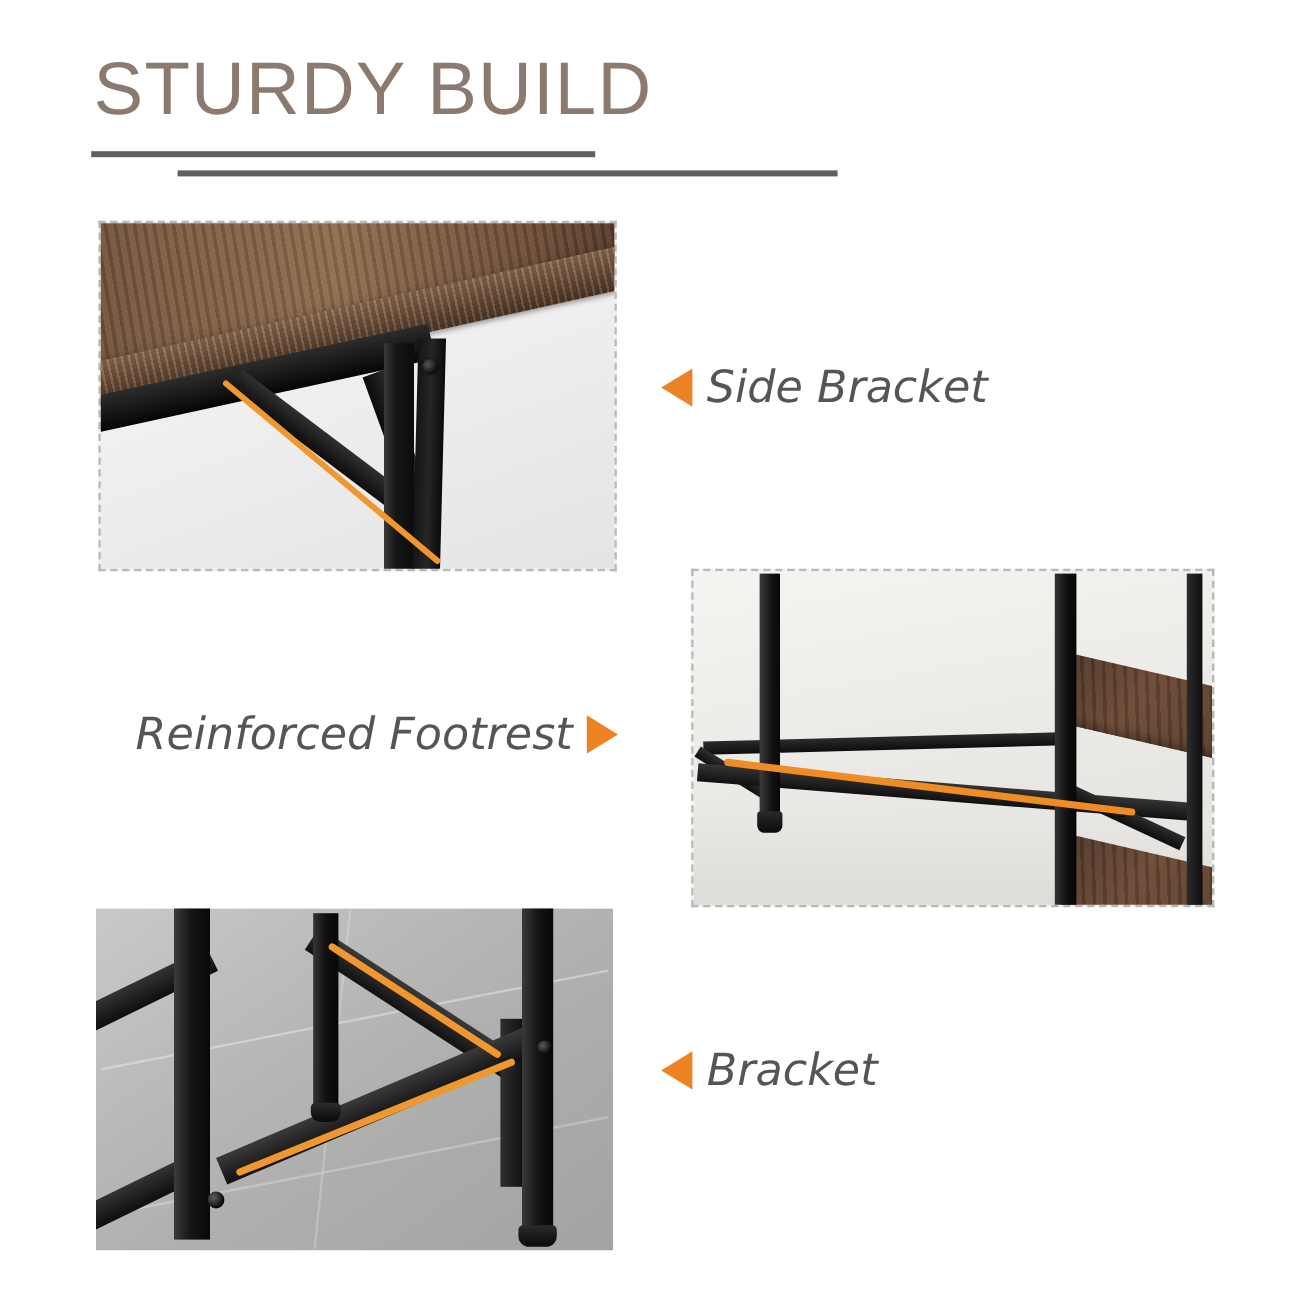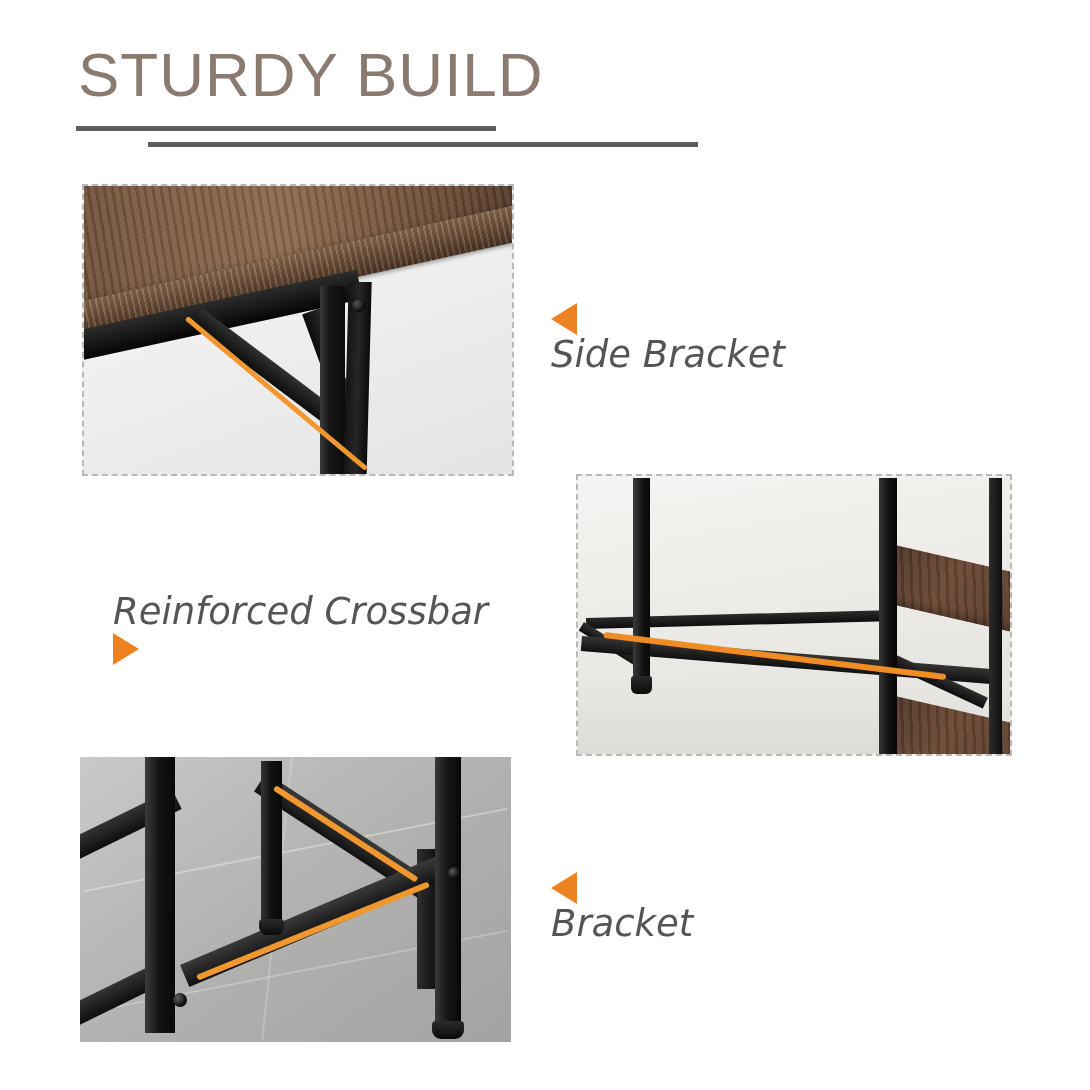--- a/index.html
+++ b/index.html
@@ -36,23 +36,23 @@
     height: 5px;
     background: #5f5f5f;
   }
   .rule-top    { left: 76px;  top: 114px; width: 420px; }
   .rule-bottom { left: 148px; top: 130px; width: 550px; }
 
   
   .callout {
     position: absolute;
     display: flex;
-    gap: 0;
+    align-items: center;
+    gap: 12px;
     white-space: nowrap;
-    flex-direction: column;
   }
   .callout-text {
     font-family: "DejaVu Sans", sans-serif;
     font-style: italic;
     font-size: 37px;
     color: #555555;
     font-weight: 400;
     line-height: 1.1;
   }
   .tri {
@@ -434,21 +434,21 @@
       <div class="hl2"></div>
     </div>
   </div>
 
   <div class="callout callout-side-bracket">
     <span class="tri tri-left"></span>
     <span class="callout-text">Side Bracket</span>
   </div>
 
   <div class="callout callout-crossbar">
-    <span class="callout-text">Reinforced Crossbar</span>
+    <span class="callout-text">Reinforced Footrest</span>
     <span class="tri tri-right"></span>
   </div>
 
   <div class="callout callout-footrest">
     <span class="tri tri-left"></span>
     <span class="callout-text">Bracket</span>
   </div>
 
 </div>
 

